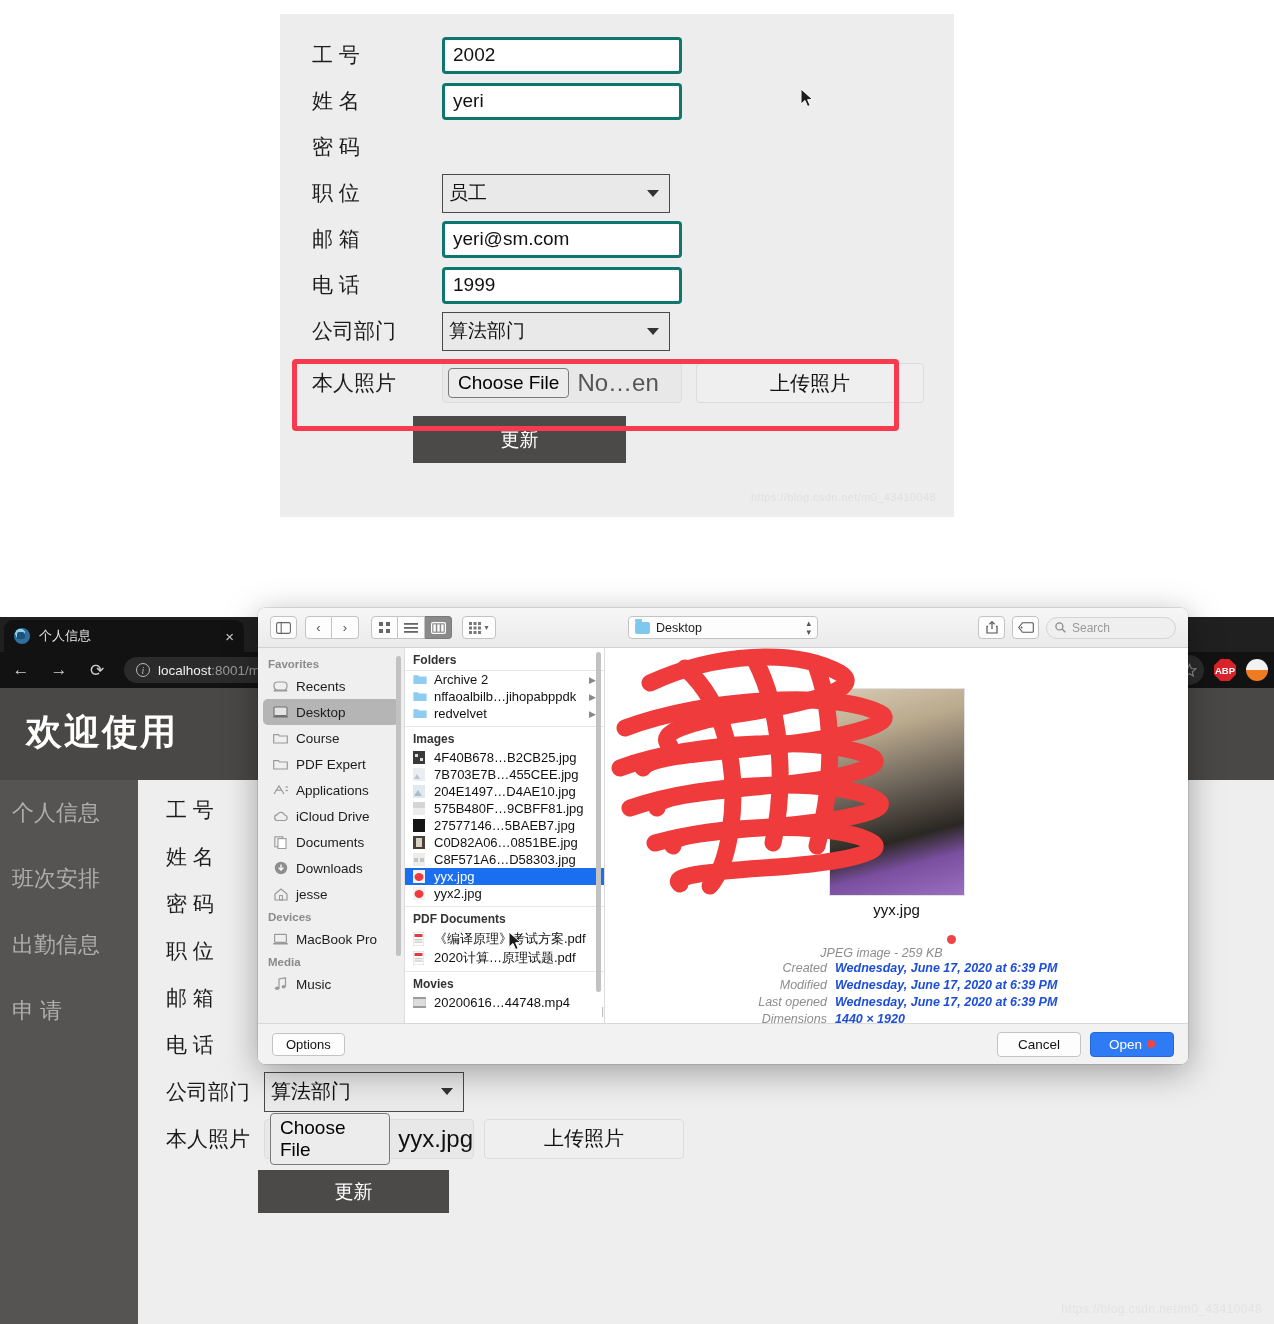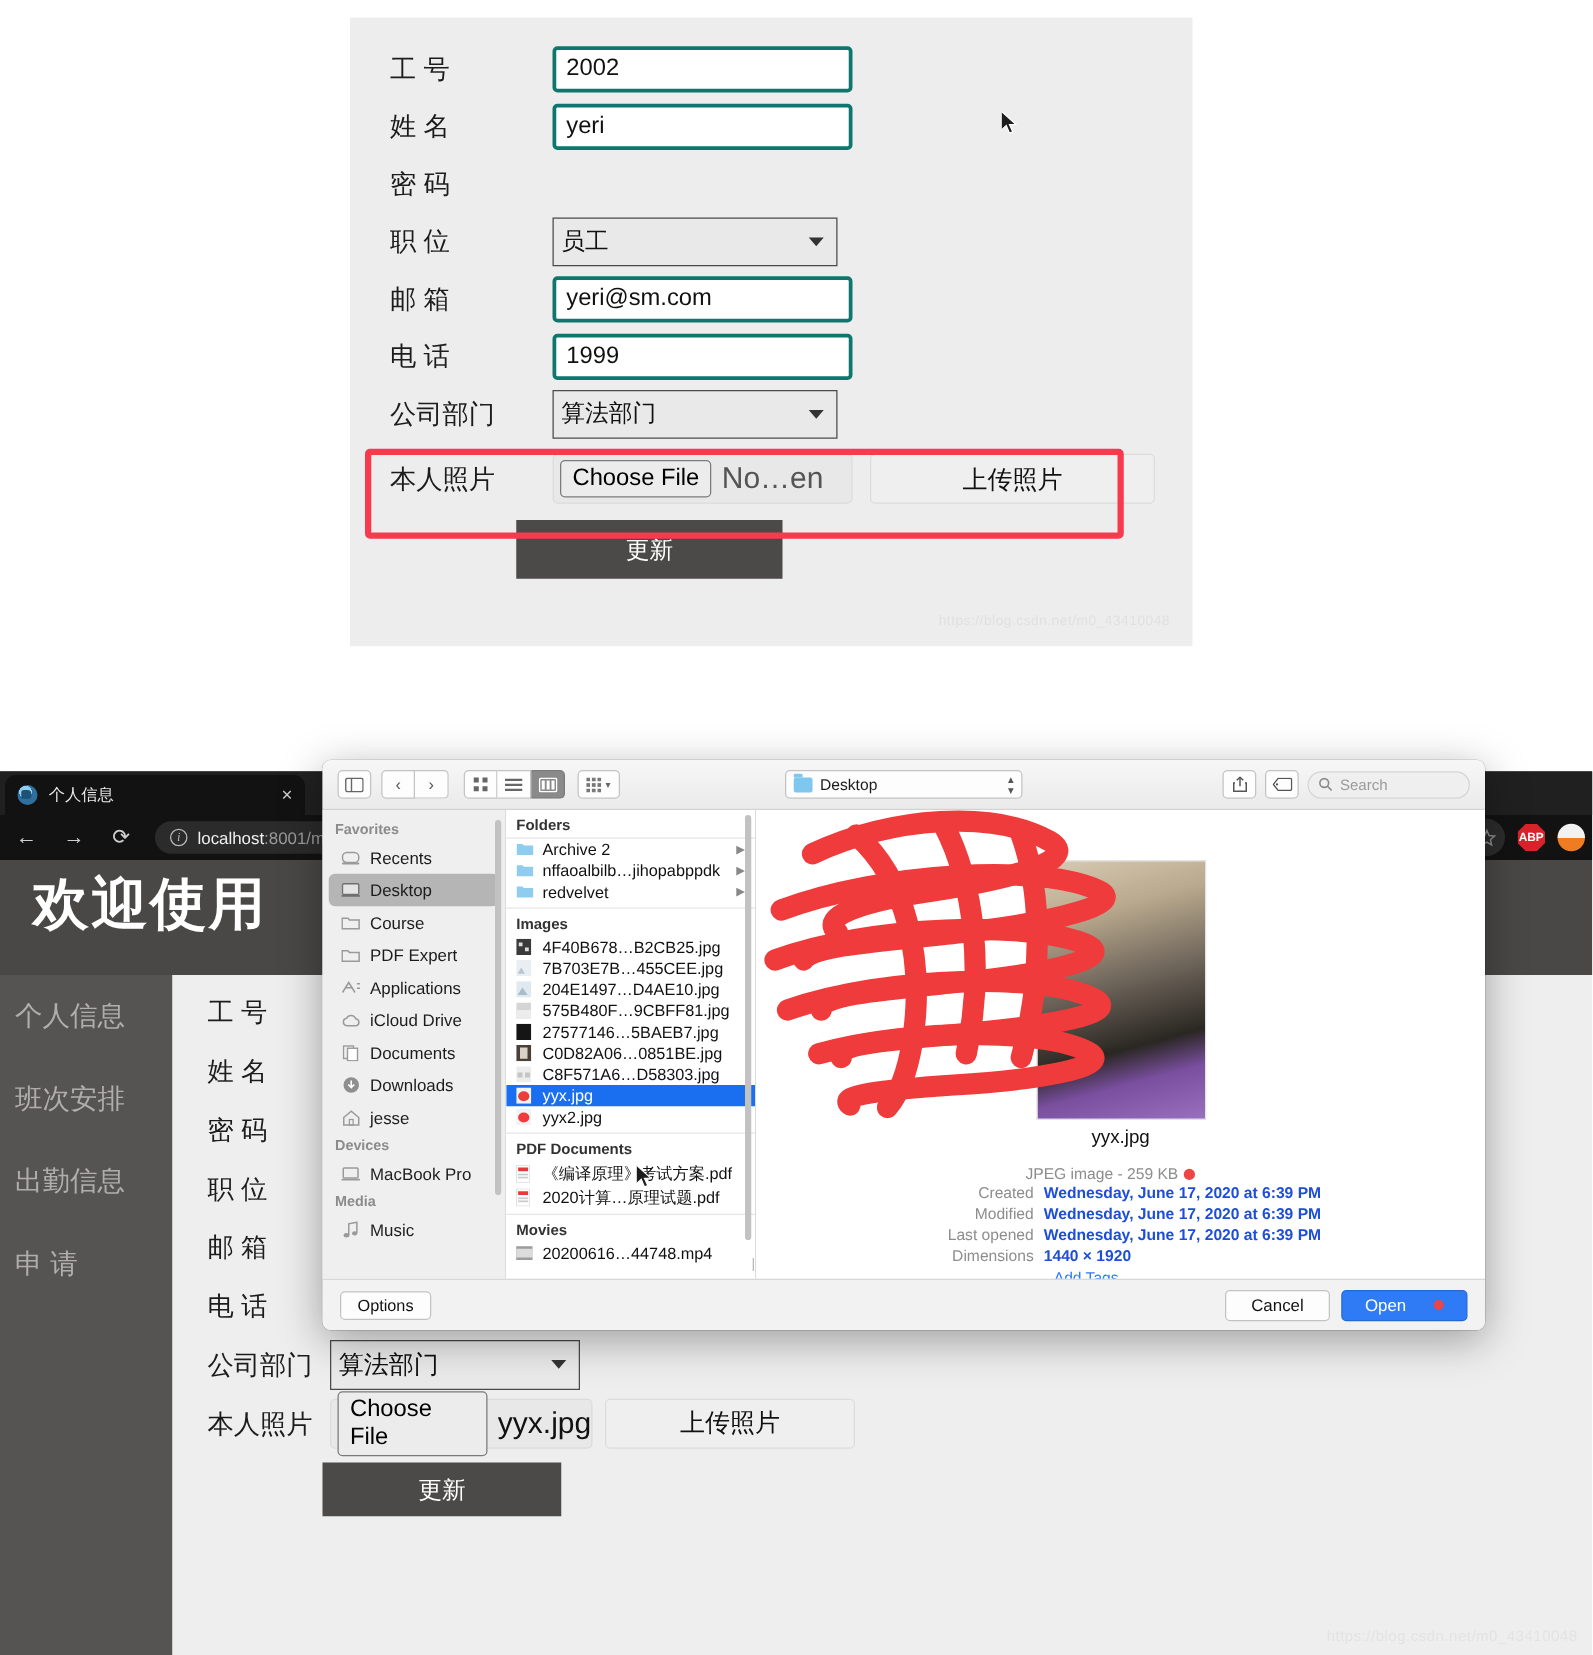--- a/index.html
+++ b/index.html
@@ -78,21 +78,21 @@
     clip-path:polygon(30% 0,70% 0,100% 30%,100% 70%,70% 100%,30% 100%,0 70%,0 30%);
     display:flex;align-items:center;justify-content:center; color:#fff;
     font-size:9.5px; font-weight:bold; }
   .prof { width:22px;height:22px;border-radius:50%;
     background:linear-gradient(#f2f2f2 50%, #f07c22 50%); }
 
   
   .page { position:absolute; left:0; top:71px; width:1274px; height:636px;
     background:#fff; }
   .hdr { position:absolute; left:0; top:0; width:1274px; height:92px; background:#4a4846; }
-  .hdr-title { position:absolute; left:26px; top:5px; font-size:45px; color:#fff;
+  .hdr-title { position:absolute; left:26px; top:20px; font-size:36px; color:#fff;
     font-weight:bold; letter-spacing:2px; }
   .sidebar { position:absolute; left:0; top:92px; width:138px; height:544px;
     background:#565452; }
   .side-item { height:66px; display:flex; align-items:center; padding-left:12px;
     font-size:22px; color:#b0aead; letter-spacing:0; }
   .side-item .sp { display:flex; justify-content:space-between; width:92px; }
   .content { position:absolute; left:138px; top:92px; width:1136px; height:544px;
     background:#eeeeee; }
   .frm-row { display:flex; align-items:center; height:47px; margin-left:28px; }
   .frm-label { width:98px; font-size:21px; color:#1c1c1c; display:flex;
@@ -170,41 +170,41 @@
   .grp-sep { height:5px; border-bottom:1px solid #e6e6e6; }
 
   .fd-prev { flex:1; background:#fff; position:relative; }
   .thumb { position:absolute; left:auto; right:auto; top:40px; width:136px; height:208px;
     left:50%; margin-left:-68px;
     background:linear-gradient(165deg,#d8cbb4 0%,#b9a98d 22%,#6b6258 48%,#2a2722 70%,
       #7a4fa0 82%,#9a6fc0 100%);
     border:1px solid #e3e3e3; }
   .thumb-name { position:absolute; top:253px; width:100%; text-align:center;
     font-size:15px; color:#111; }
-  .meta { position:absolute; top:284px; left:0; width:100%; }
+  .meta { position:absolute; top:298px; left:0; width:100%;font-style:italic; }
   .meta-kind { text-align:center; font-size:12.5px; color:#8d8d8d; margin-left:-30px; }
   .meta-row { display:flex; font-size:12.5px; line-height:17px; }
   .meta-k { width:230px; text-align:right; color:#8d8d8d; padding-right:8px; }
   .meta-v { color:#1d4ed8; font-weight:bold; }
   .meta-tag { margin-left:238px; font-size:12.5px; color:#2f7bf6; margin-top:1px; }
   .reddot { position:absolute; left:342px; top:287px; width:9px; height:9px;
     border-radius:50%; background:#ef4444; }
   .scribble { position:absolute; left:-10px; top:-20px; width:330px; height:280px;
     pointer-events:none; }
   .fd-foot { position:absolute; left:0; top:415px; width:930px; height:41px;
     background:#f2f2f2; border-top:1px solid #d8d8d8; display:flex; align-items:center;
     padding:0 14px; }
   .opt-btn { height:23px; padding:0 13px; background:#fdfdfd; border:1px solid #c3c3c3;
     border-radius:4px; font-size:13px; color:#111; display:flex; align-items:center; }
   .foot-right { margin-left:auto; display:flex; gap:9px; }
   .cancel-btn { height:25px; padding:0 20px; background:#fdfdfd; border:1px solid #c3c3c3;
     border-radius:4px; font-size:13.5px; color:#111; display:flex; align-items:center; }
   .open-btn { height:25px; padding:0 18px; background:#2f7bf6; border:1px solid #2468d8;
     border-radius:4px; font-size:13.5px; color:#fff; display:flex; align-items:center;
-    gap:22px; }
+    gap:5px; }
   .open-dot { width:8px;height:8px;border-radius:50%;background:#ef4444; }
   .cursor2 { position:absolute; left:509px; top:932px; width:13px; height:19px; }
 </style>
 </head>
 <body>
 
 <div id="root">
 
   <div class="top-panel">
 

